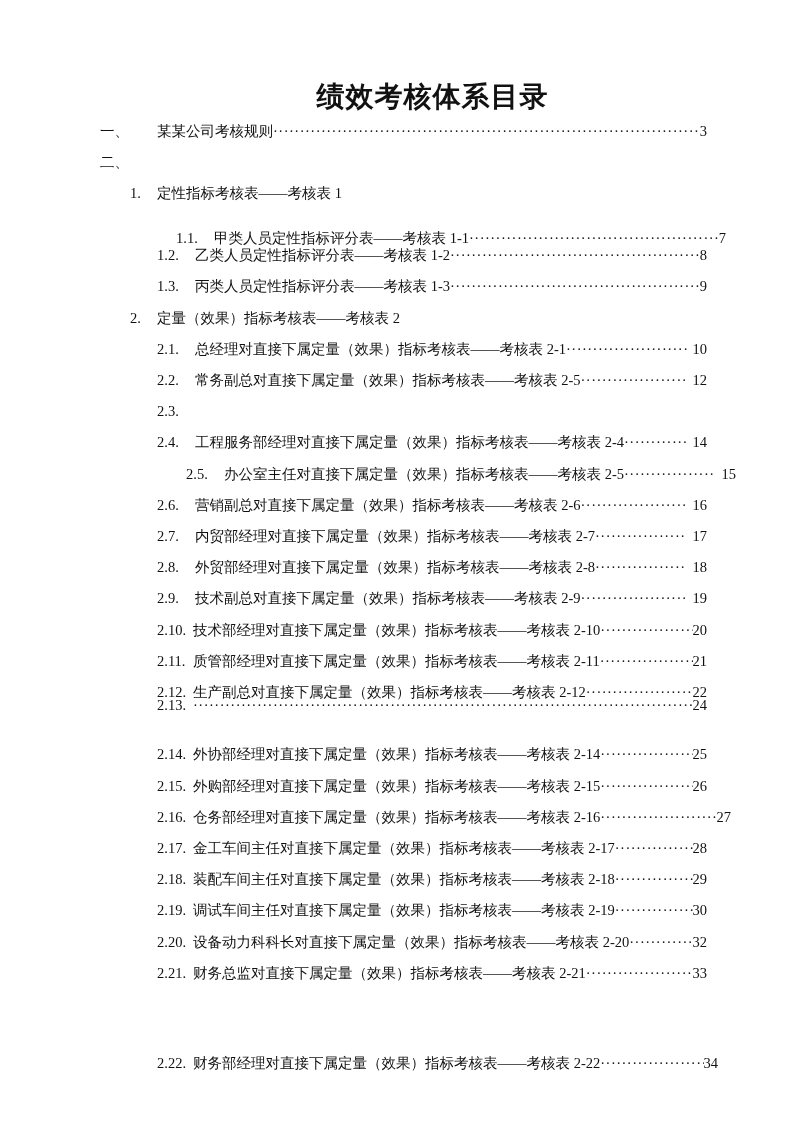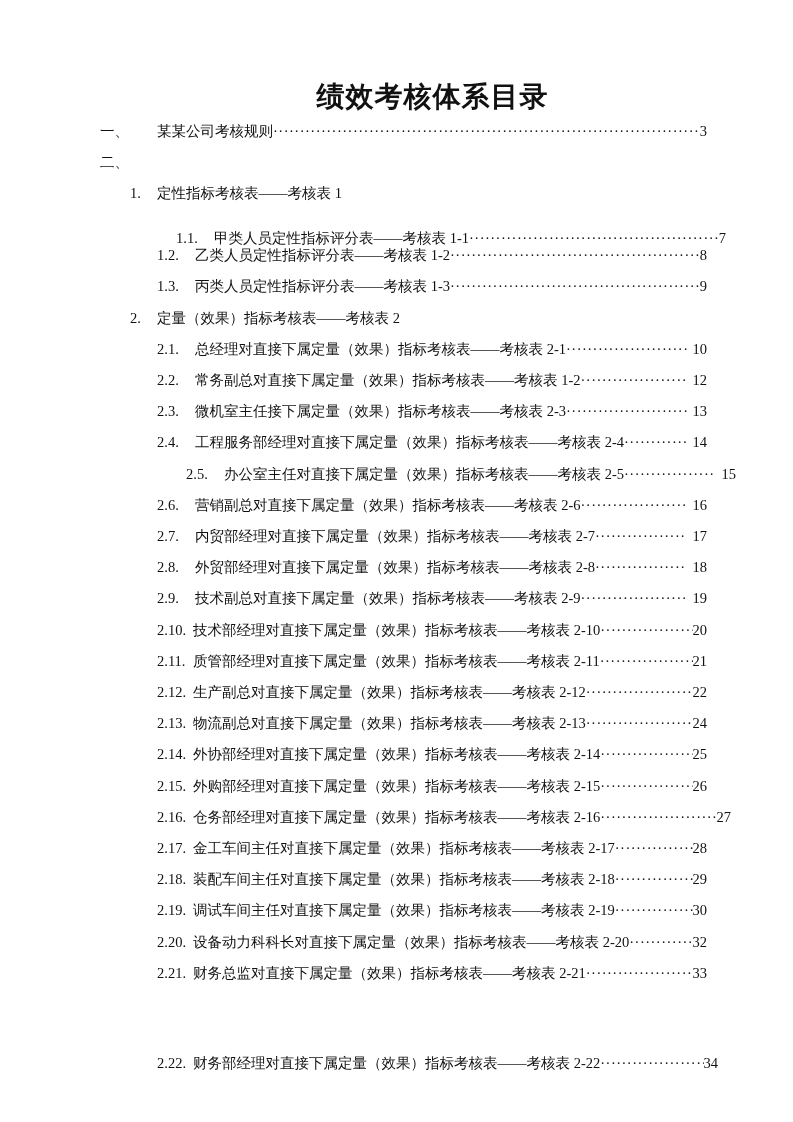--- a/index.html
+++ b/index.html
@@ -85,32 +85,27 @@
   <span class="num">2.1.</span>
   <span class="entry">
     <span class="txt">总经理对直接下属定量（效果）指标考核表——考核表 2-1</span>
     <span class="dots"></span>
     <span class="pg">10</span>
   </span>
 </div>
 <div class="row l3 gap" style="top:369px;">
   <span class="num">2.2.</span>
   <span class="entry">
-    <span class="txt">常务副总对直接下属定量（效果）指标考核表——考核表 1-2</span>
+    <span class="txt">常务副总对直接下属定量（效果）指标考核表——考核表 2-5</span>
     <span class="dots"></span>
     <span class="pg">12</span>
   </span>
 </div>
 <div class="row l3 gap" style="top:400px;">
   <span class="num">2.3.</span>
-  <span class="entry">
-    <span class="txt">微机室主任接下属定量（效果）指标考核表——考核表 2-3</span>
-    <span class="dots"></span>
-    <span class="pg">13</span>
-  </span>
 </div>
 <div class="row l3 gap" style="top:431px;">
   <span class="num">2.4.</span>
   <span class="entry">
     <span class="txt">工程服务部经理对直接下属定量（效果）指标考核表——考核表 2-4</span>
     <span class="dots"></span>
     <span class="pg">14</span>
   </span>
 </div>
 <div class="row l3 gap" style="top:463px;margin-left:29px;">
@@ -171,24 +166,23 @@
   </span>
 </div>
 <div class="row l3 wide" style="top:681px;">
   <span class="num">2.12.</span>
   <span class="entry">
     <span class="txt">生产副总对直接下属定量（效果）指标考核表——考核表 2-12</span>
     <span class="dots"></span>
     <span class="pg">22</span>
   </span>
 </div>
-<div class="row l3 wide" style="top:712px;">
+<div class="row l3 wide" style="top:694px;">
   <span class="num">2.13.</span>
   <span class="entry">
-    <span class="txt">物流副总对直接下属定量（效果）指标考核表——考核表 2-13</span>
     <span class="dots"></span>
     <span class="pg">24</span>
   </span>
 </div>
 <div class="row l3 wide" style="top:743px;">
   <span class="num">2.14.</span>
   <span class="entry">
     <span class="txt">外协部经理对直接下属定量（效果）指标考核表——考核表 2-14</span>
     <span class="dots"></span>
     <span class="pg">25</span>

